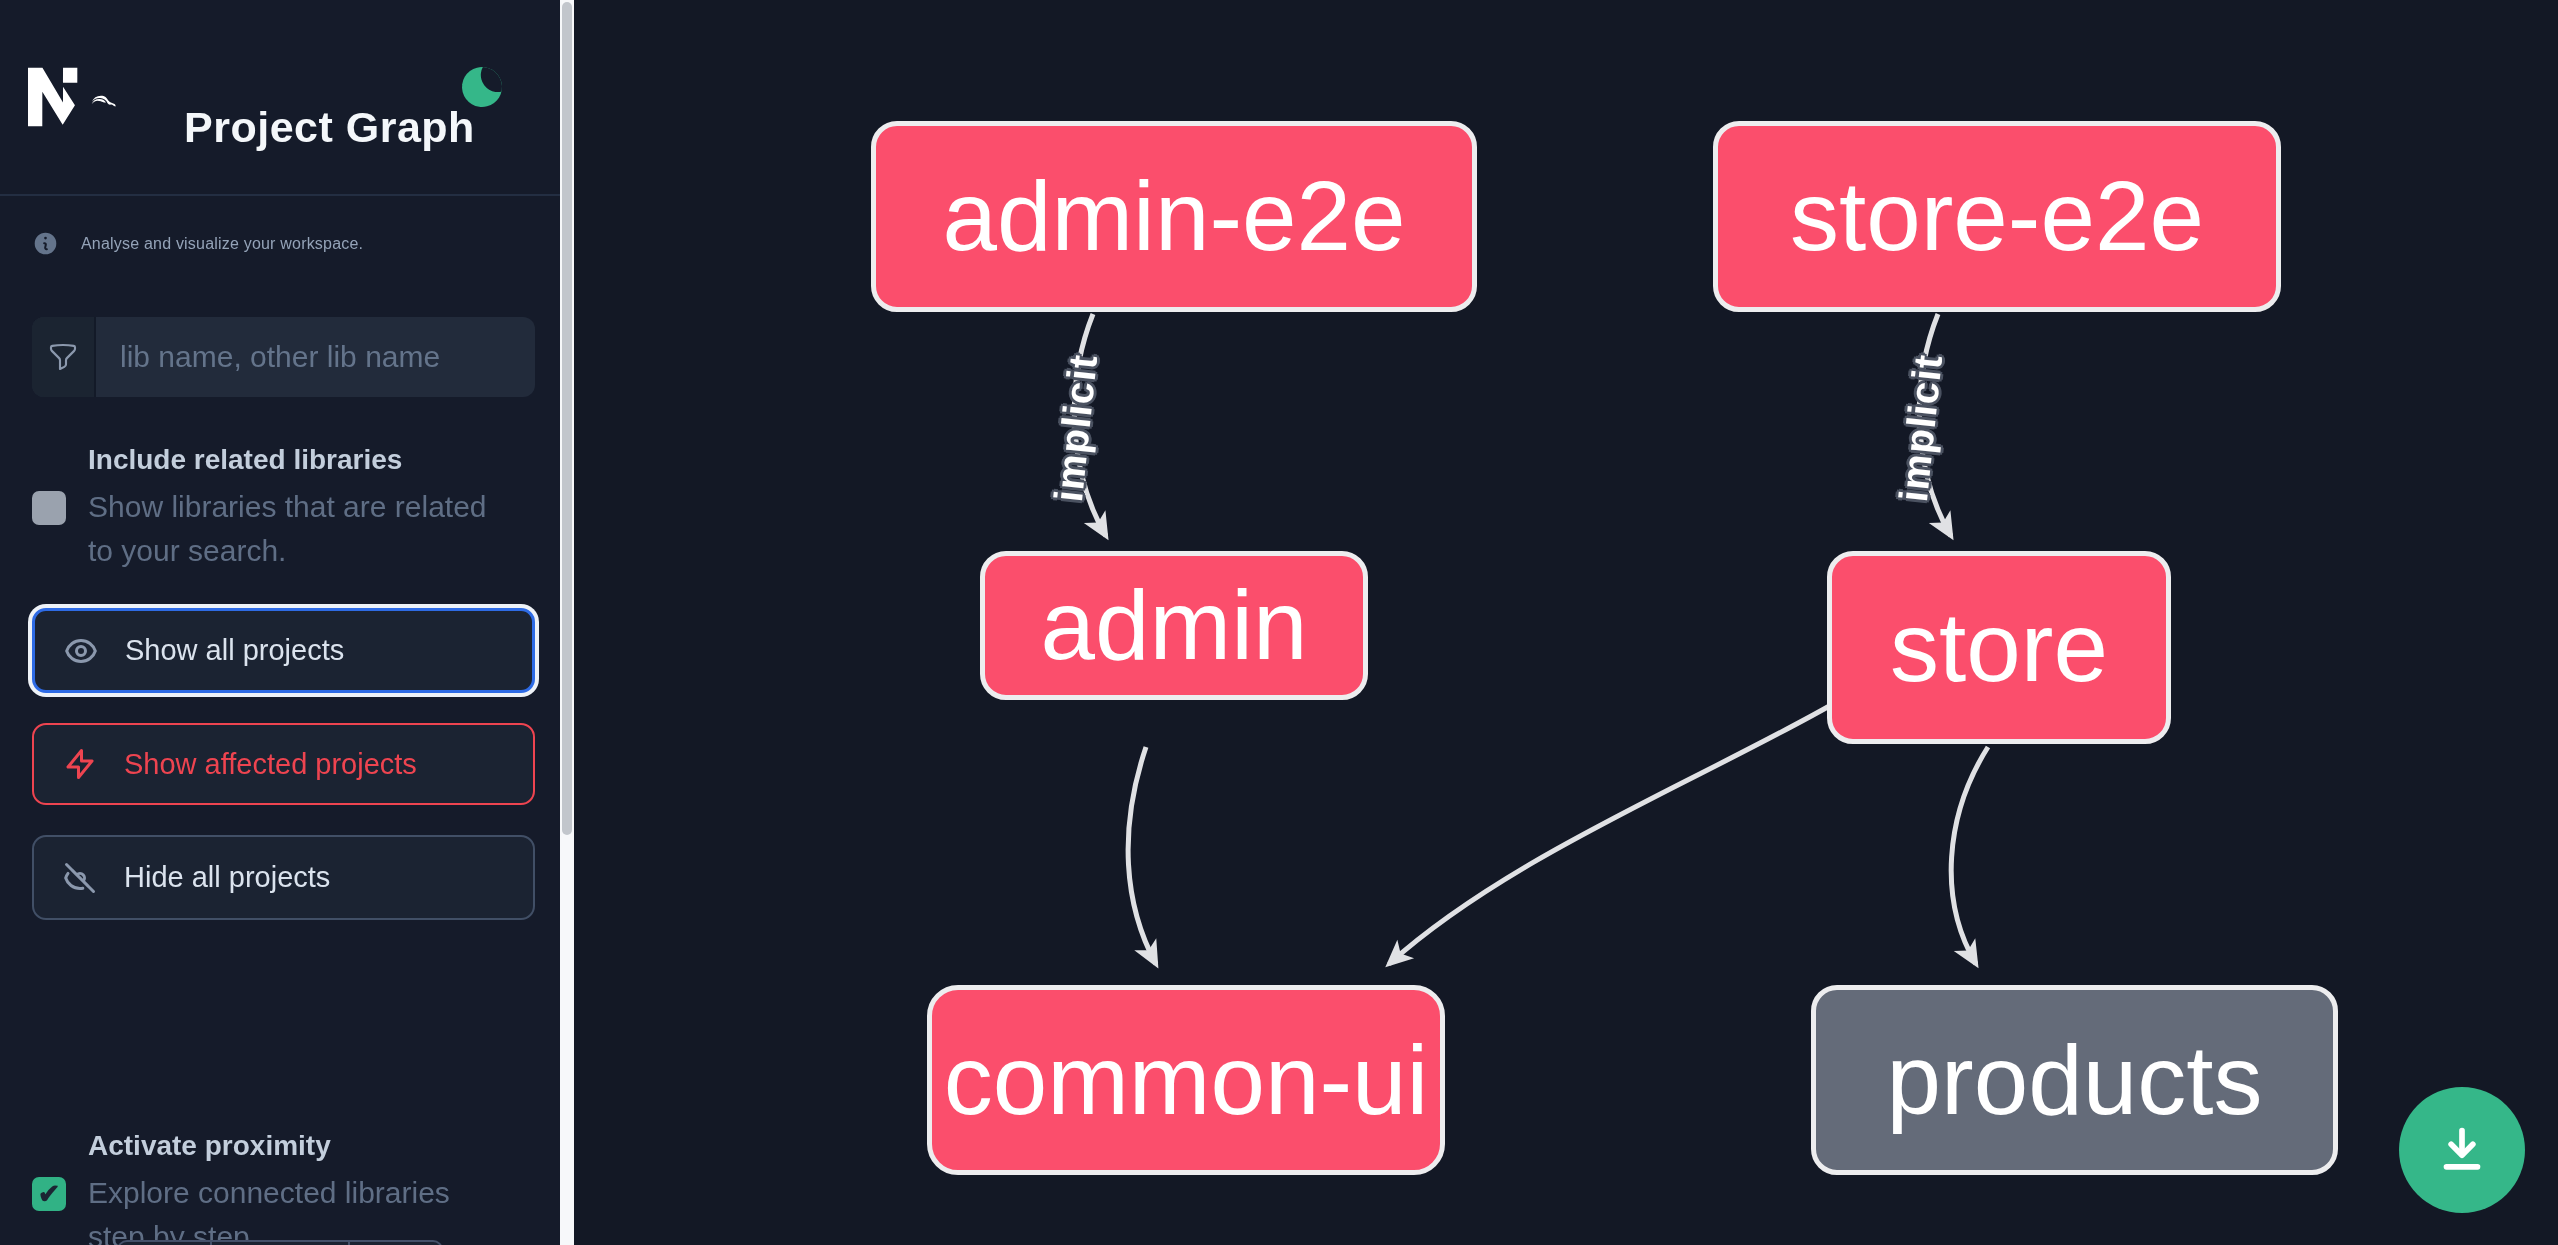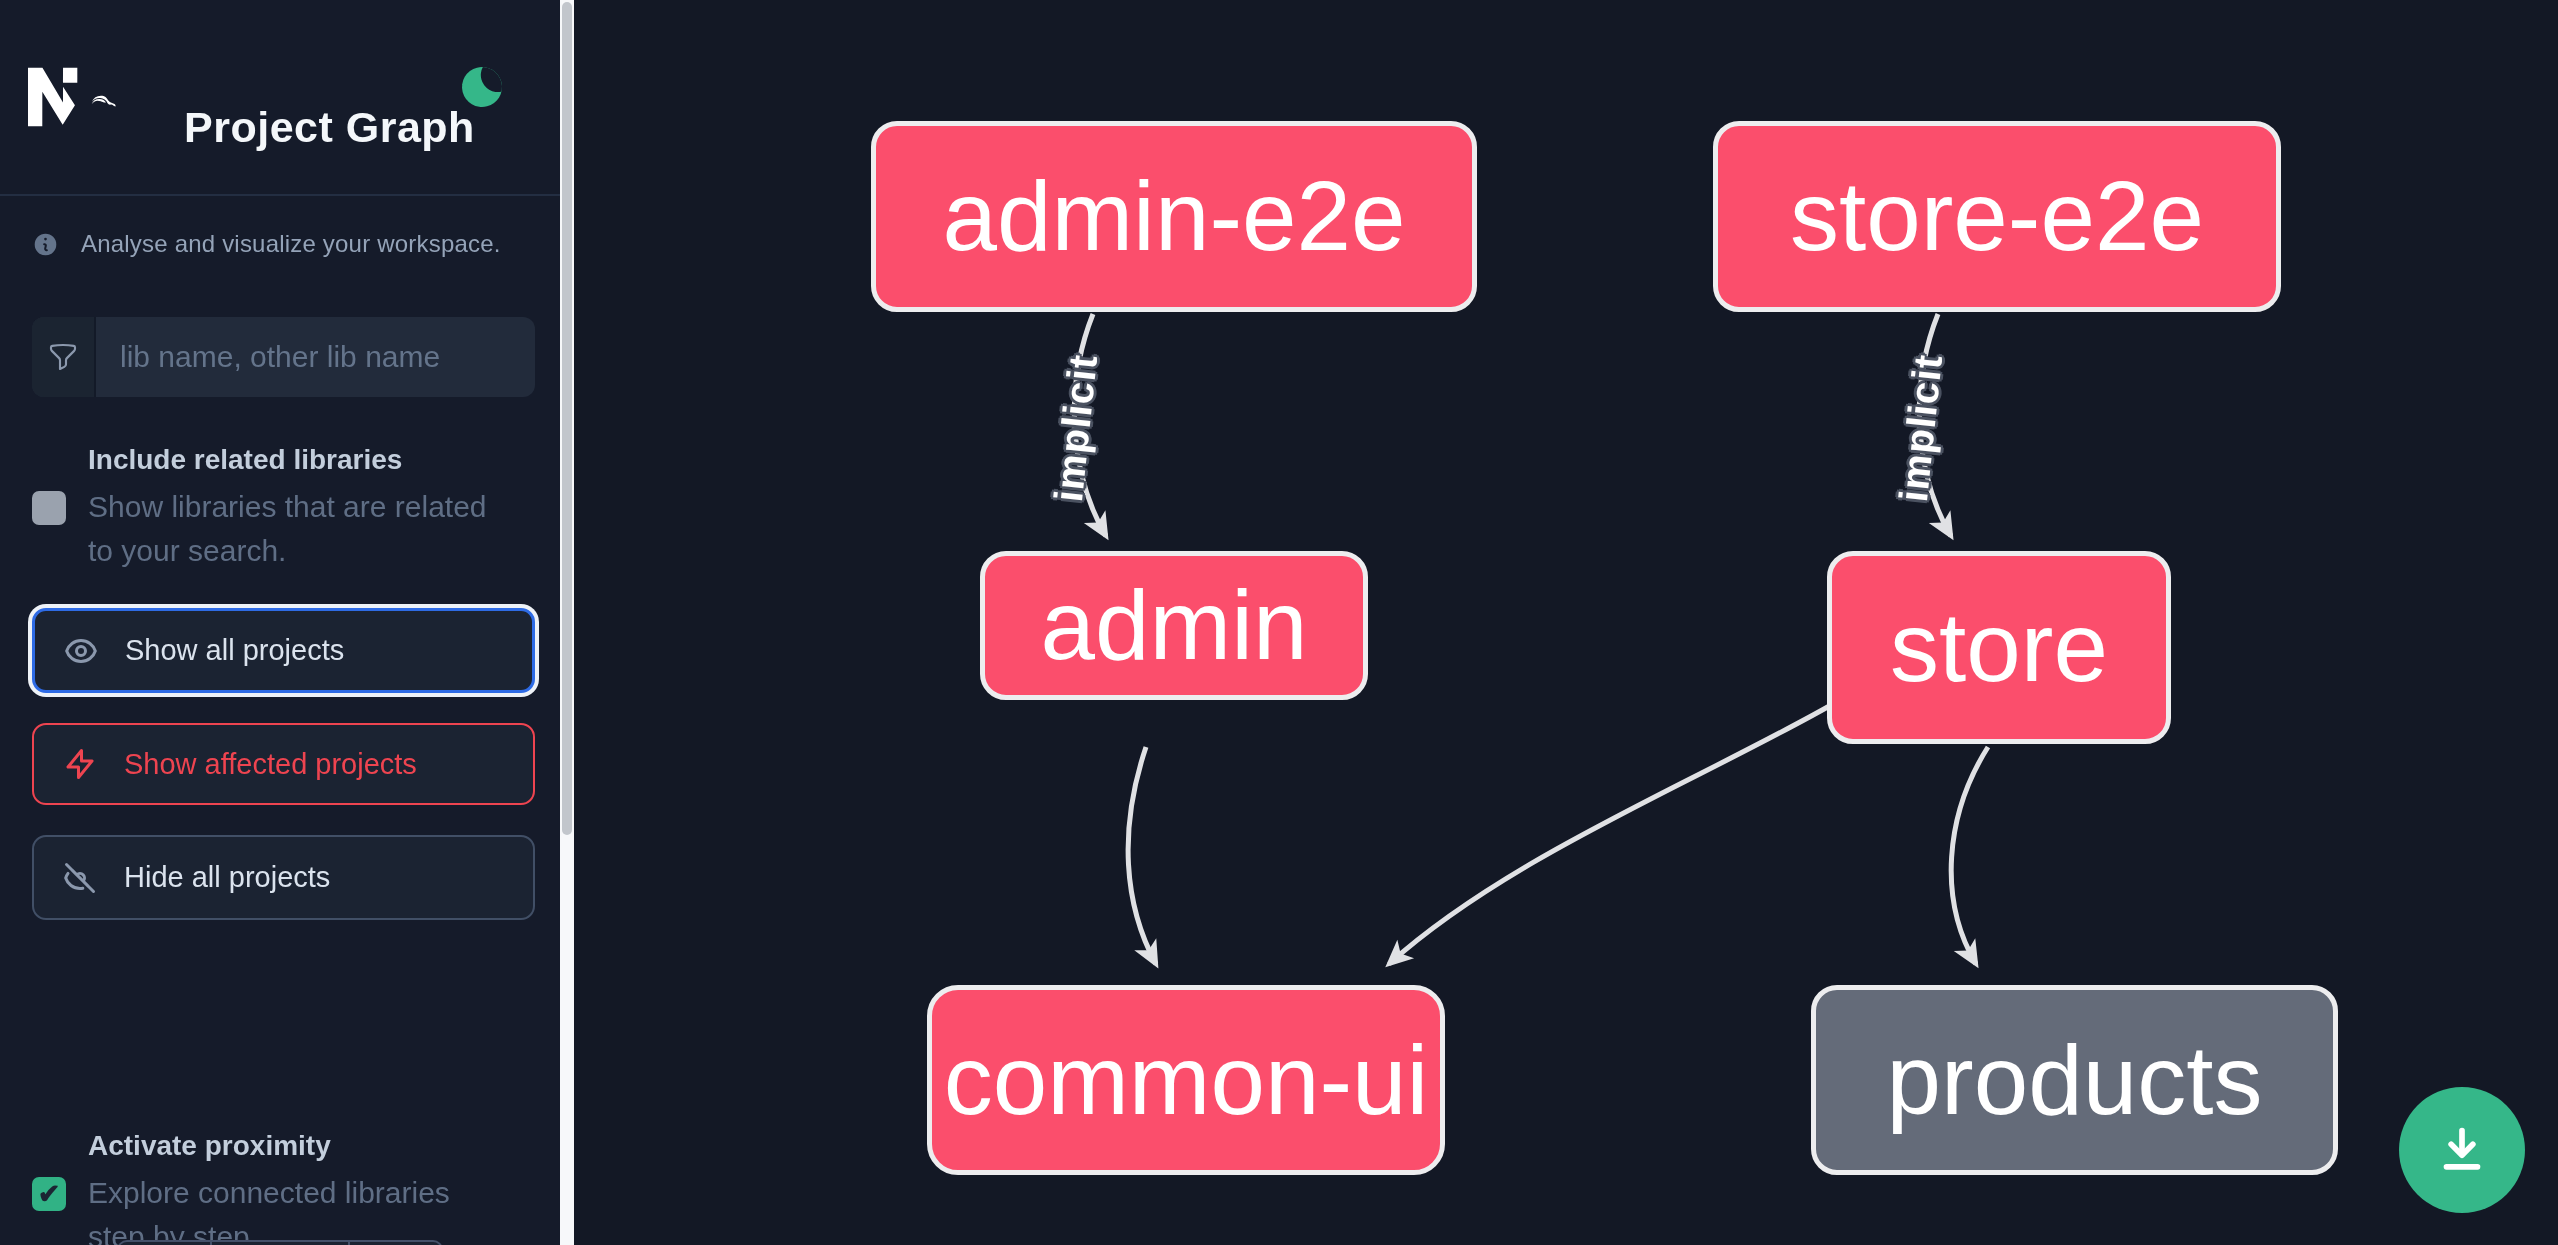--- a/index.html
+++ b/index.html
@@ -10,21 +10,21 @@
   .sidebar{position:absolute;left:0;top:0;width:560px;height:1245px;background:#151b2a;}
   .sb-header{position:absolute;left:0;top:0;width:560px;height:196px;border-bottom:2px solid #232e42;}
   .nx-logo{position:absolute;left:28px;top:50px;width:94px;height:94px;}
   .app-title{position:absolute;left:184px;top:74px;font-size:43px;font-weight:700;color:#f4f7fa;letter-spacing:.5px;white-space:nowrap;}
   .theme-btn{position:absolute;left:462px;top:64px;width:46px;height:46px;background:none;border:none;cursor:pointer;padding:0;}
   .moon{display:block;position:relative;width:40px;height:40px;border-radius:50%;background:#35b789;overflow:hidden;transform:rotate(8deg);}
   .moon::after{content:"";position:absolute;width:34px;height:34px;border-radius:50%;background:#151b2a;top:-11px;right:-11px;}
 
   .tagline{position:absolute;left:32px;top:230px;display:flex;align-items:center;gap:22px;}
   .info-ic{width:27px;height:27px;flex:0 0 auto;}
-  .tagline-text{font-size:24px;color:#94a3b8;letter-spacing:.2px;white-space:nowrap;}
+  .tagline-text{font-size:16px;color:#94a3b8;letter-spacing:.2px;white-space:nowrap;}
 
   .search{position:absolute;left:32px;top:317px;width:503px;height:80px;border-radius:12px;background:#222b3b;display:flex;overflow:hidden;}
   .search-cell{width:64px;height:100%;background:#1b2431;border-right:2px solid #131a28;display:flex;align-items:center;justify-content:center;flex:0 0 auto;}
   .search input{flex:1;background:transparent;border:none;outline:none;color:#cbd5e1;font-size:30px;padding:0 24px;}
   .search input::placeholder{color:#64748b;}
 
   .chk-row{position:absolute;left:32px;display:flex;align-items:center;gap:22px;}
   .chk{width:34px;height:34px;border-radius:7px;flex:0 0 auto;position:relative;margin-top:2px;}
   .chk.disabled{background:#9aa2ae;}
   .chk.unchecked{background:#ffffff;}

